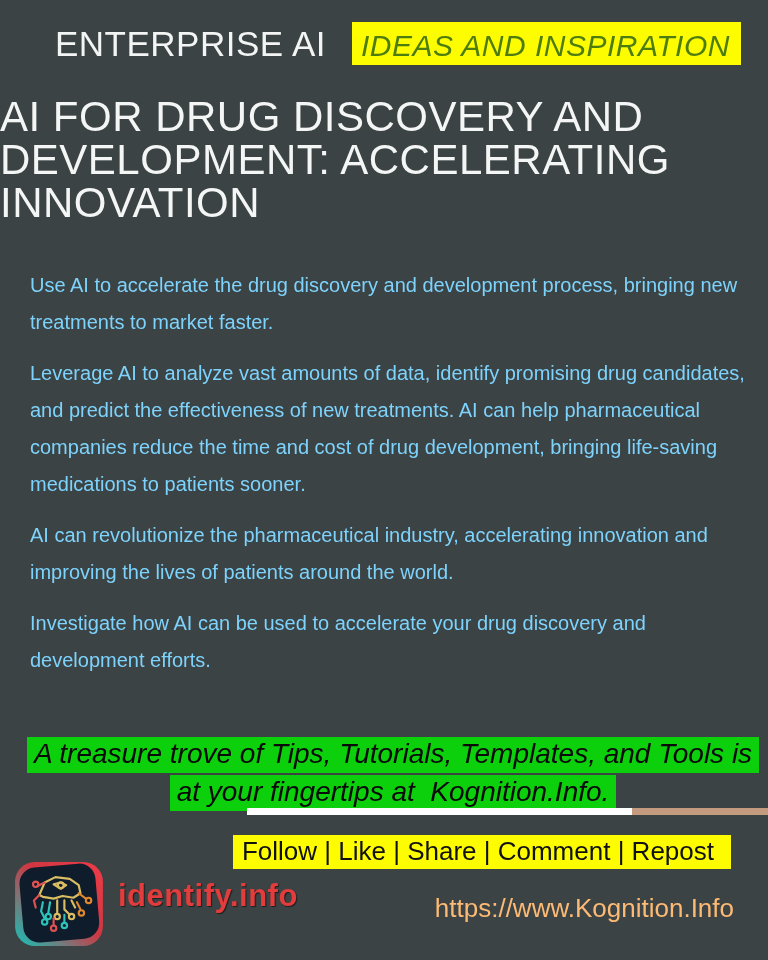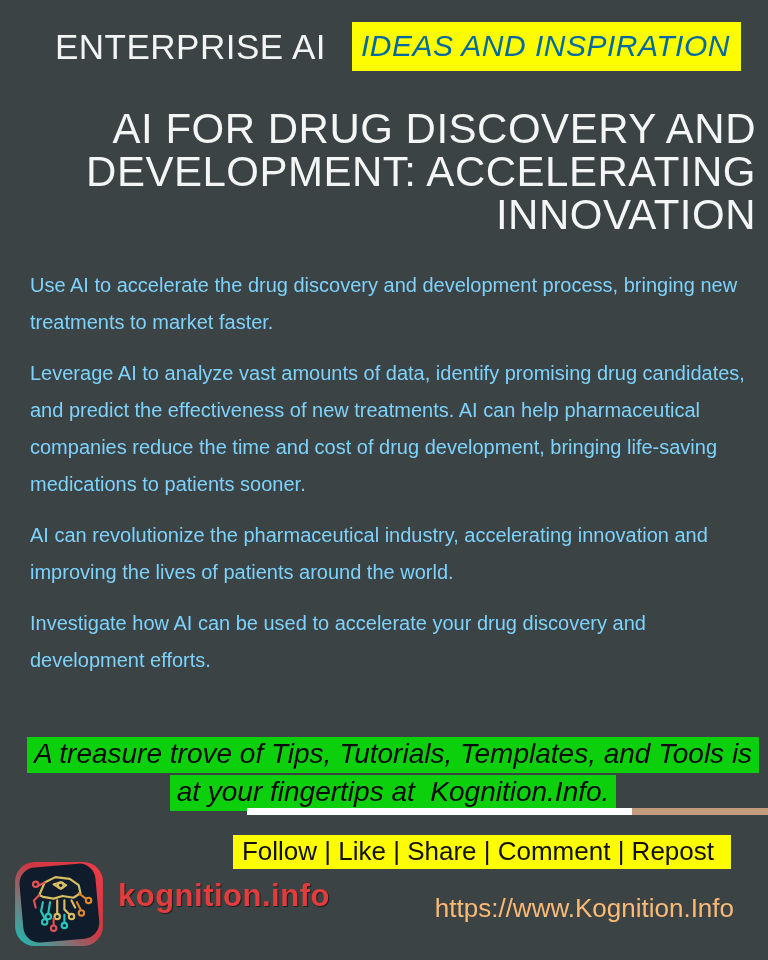--- a/index.html
+++ b/index.html
@@ -13,30 +13,30 @@
   }
   
   .header{
     position:absolute;top:22px;left:55px;right:36px;
     display:flex;align-items:center;gap:26px;white-space:nowrap;
   }
   .brand{
     font-size:35px;letter-spacing:.5px;color:#f2f5f3;font-weight:400;
   }
   .tagline{
-    background:#fdfd00;color:#0369a1;
+    background:#fdfd00;color:#4d7c0f;
     font-size:30px;font-style:italic;font-weight:500;
-    padding:7px 11px 8px 9px;letter-spacing:.5px;
+    padding:7px 11px 2px 9px;letter-spacing:.5px;
   }
   
   .title{
     position:absolute;top:95px;left:0;right:0;
-    text-align:right;color:#f4f6f5;
+    text-align:left;color:#f4f6f5;
     font-size:42px;line-height:43px;font-weight:400;letter-spacing:.5px;
-    margin:12px;
+    margin:0;
   }
   
   .content{
     position:absolute;top:246px;left:30px;width:726px;
     font-size:20px;line-height:37px;color:#7dd3fc;margin-top:21px;
   }
   .content p{margin:0 0 14px 0;}
   
   .promo{
     position:absolute;top:737px;left:0;right:0;
@@ -139,17 +139,17 @@
         <circle cx="83" cy="44" r="3" stroke="#e0862c"></circle>
         <circle cx="75" cy="58" r="3" stroke="#e0862c"></circle>
         <circle cx="44" cy="75" r="3" stroke="#e05252"></circle>
         <path stroke="#e05252" d="M44 72 L44 64"></path>
         <circle cx="56" cy="72" r="3" stroke="#2cc4ba"></circle>
         <path stroke="#2cc4ba" d="M56 69 L56 60"></path>
       </g>
     </svg>
   </div>
 
-  <div class="brand-name">kognition.info</div>
+  <div class="brand-name">identify.info</div>
 
   <div class="url">https://www.Kognition.Info</div>
 
 </div>
 
 </body></html>

